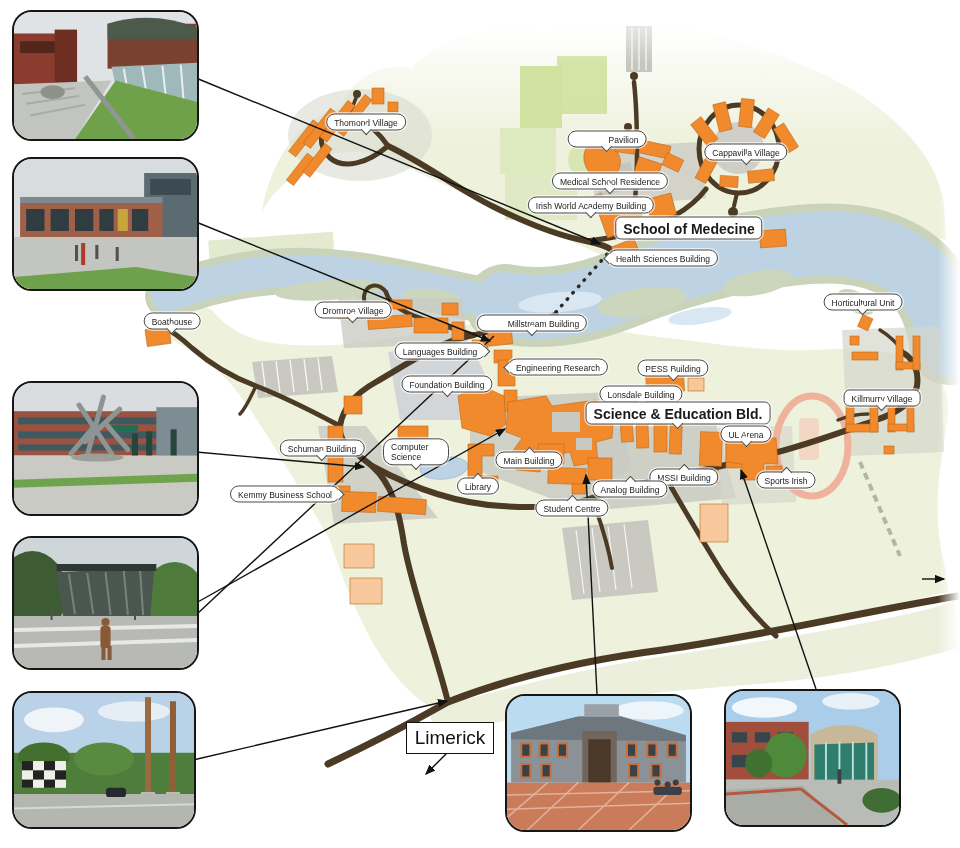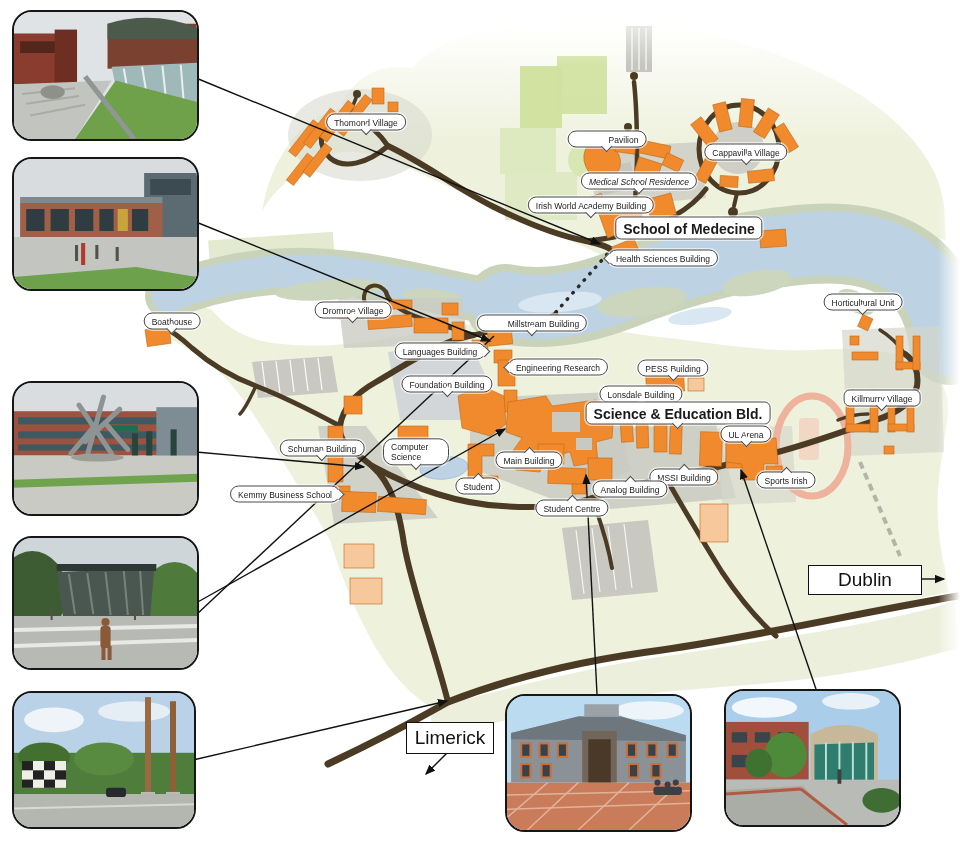--- a/index.html
+++ b/index.html
@@ -506,47 +506,46 @@
     <path d="M0,96 L80,92 L120,130 L0,130 Z" fill="#a9ada6"></path>
     <g stroke="#b35a40" stroke-width="3">
           <path d="M0,100 L78,95" fill="none"></path>
       <path d="M78,95 L126,130" fill="none"></path>
         </g>
     <ellipse cx="162" cy="106" rx="20" ry="12" fill="#3f6d33"></ellipse>
     <rect x="116" y="76" width="4" height="14" fill="#3c3f45"></rect>
   </svg>
 </div>
 
-<div class="sign" style="left:808px;top:565px;width:112px;height:28px">Dublin</div>
 <div class="sign" style="left:406px;top:722px;width:86px;height:30px">Limerick</div>
 
 <div id="labels-root">
       <div class="bubble tail-b" style="left: 366px; top: 122px;">Thomond Village</div>
       <div class="bubble tail-b" style="left: 607px; top: 139px; padding-left: 40px;">Pavilion</div>
       <div class="bubble tail-b" style="left: 746px; top: 152px;">Cappavilla Village</div>
-      <div class="bubble tail-b" style="left: 639px; top: 181px; font-style: italic;">Medical School Residence</div>
+      <div class="bubble tail-b" style="left: 610px; top: 181px;">Medical School Residence</div>
       <div class="bubble tail-b" style="left: 591px; top: 205px;">Irish World Academy Building</div>
       <div class="bubble tail-none bold" style="left: 689px; top: 228px;">School of Medecine</div>
       <div class="bubble tail-l" style="left: 663px; top: 258px;">Health Sciences Building</div>
       <div class="bubble tail-b" style="left: 172px; top: 321px;">Boathouse</div>
       <div class="bubble tail-b" style="left: 353px; top: 310px;">Dromroe Village</div>
       <div class="bubble tail-b" style="left: 532px; top: 323px; padding-left: 30px;">Millstream Building</div>
       <div class="bubble tail-r" style="left: 440px; top: 351px;">Languages Building</div>
       <div class="bubble tail-l" style="left: 558px; top: 367px;">Engineering Research</div>
       <div class="bubble tail-b" style="left: 447px; top: 384px;">Foundation Building</div>
       <div class="bubble tail-b" style="left: 673px; top: 368px;">PESS Building</div>
       <div class="bubble tail-b" style="left: 641px; top: 394px;">Lonsdale Building</div>
       <div class="bubble tail-b bold" style="left: 678px; top: 413px;">Science &amp; Education Bld.</div>
       <div class="bubble tail-b" style="left: 863px; top: 302px;">Horticultural Unit</div>
       <div class="bubble tail-b" style="left: 882px; top: 398px; border-radius: 6px;">Killmurry Village</div>
       <div class="bubble tail-b" style="left: 746px; top: 434px;">UL Arena</div>
       <div class="bubble tail-b" style="left: 322px; top: 448px;">Schuman Building</div>
       <div class="bubble tail-b wrap" style="left: 416px; top: 452px;">Computer Science</div>
       <div class="bubble tail-t" style="left: 529px; top: 460px;">Main Building</div>
       <div class="bubble tail-t" style="left: 684px; top: 477px;">MSSI Building</div>
       <div class="bubble tail-t" style="left: 786px; top: 480px;">Sports Irish</div>
-      <div class="bubble tail-t" style="left: 478px; top: 486px;">Student</div>
+      <div class="bubble tail-t" style="left: 478px; top: 486px;">Library</div>
       <div class="bubble tail-r" style="left: 285px; top: 494px;">Kemmy Business School</div>
       <div class="bubble tail-t" style="left: 630px; top: 489px;">Analog Building</div>
       <div class="bubble tail-t" style="left: 572px; top: 508px;">Student Centre</div>
     </div>
 
 </div>
 
 </body></html>

